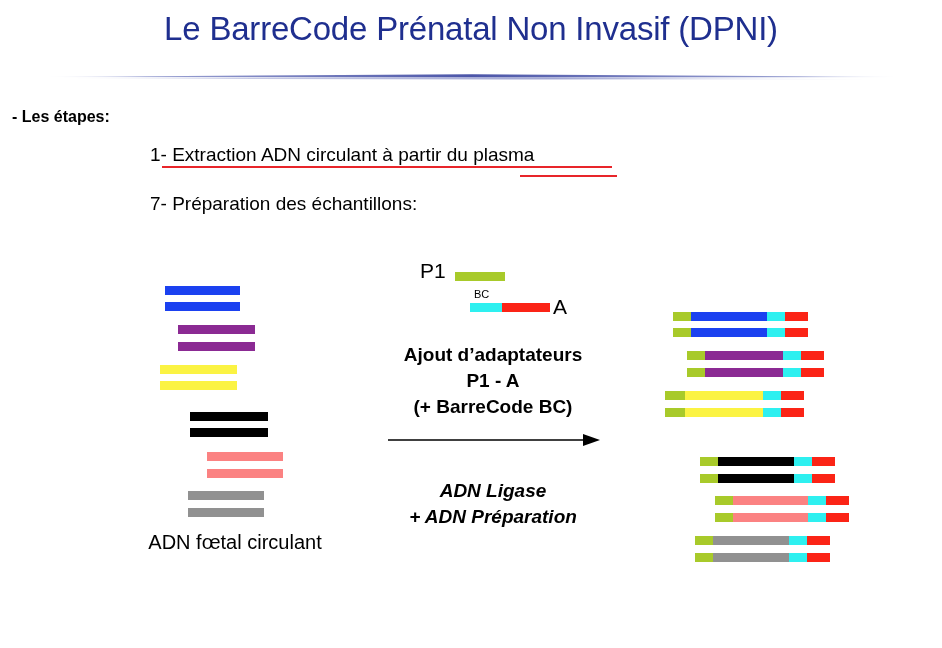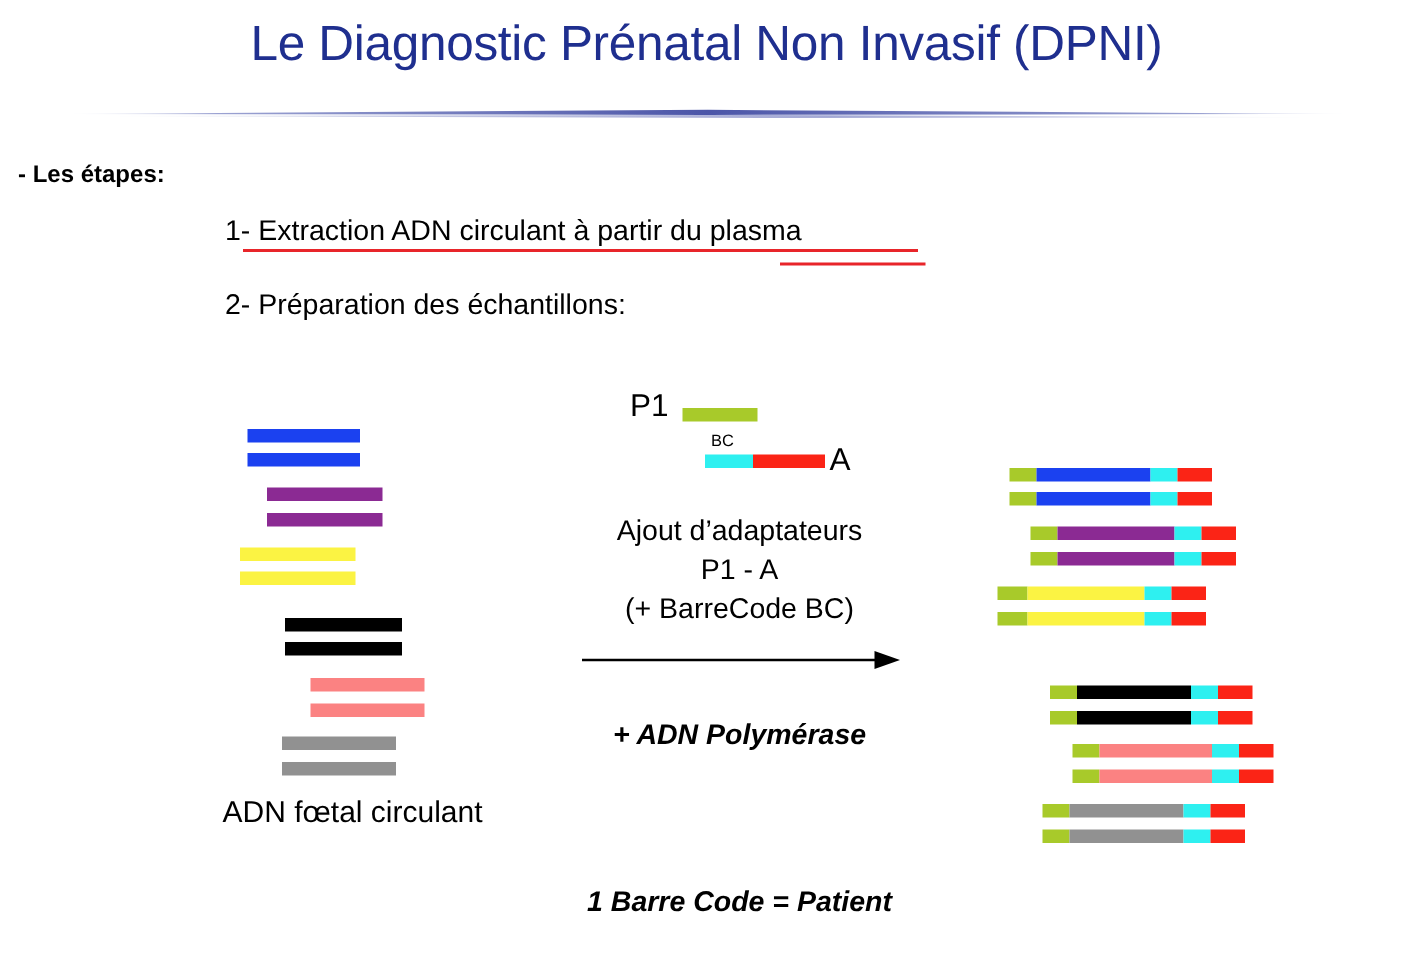--- a/index.html
+++ b/index.html
@@ -124,21 +124,21 @@
   }
 
   
   .mid-bold {
     position: absolute;
     left: 338px;
     top: 342px;
     width: 310px;
     text-align: center;
     font-size: 19px;
-    font-weight: normal;
+    font-weight: bold;
     line-height: 26px;
   }
   .mid-arrow {
     position: absolute;
     left: 388px;
     top: 432px;
     width: 212px;
     height: 16px;
   }
   .mid-italic {
@@ -161,21 +161,21 @@
     font-size: 19px;
     font-weight: bold;
     font-style: italic;
   }
 </style>
 </head>
 <body>
 
 <div id="slide">
 
-  <div class="slide-title">Le Diagnostic Prénatal Non Invasif (DPNI)</div>
+  <div class="slide-title">Le BarreCode Prénatal Non Invasif (DPNI)</div>
 
   <div class="title-rule">
     <svg width="860" height="10" viewBox="0 0 860 10" preserveAspectRatio="none">
       <defs>
         <linearGradient id="ruleGrad" x1="0" y1="0" x2="1" y2="0">
           <stop offset="0%" stop-color="#ffffff"></stop>
           <stop offset="12%" stop-color="#9ba2d2"></stop>
           <stop offset="50%" stop-color="#4b55a8"></stop>
           <stop offset="88%" stop-color="#9ba2d2"></stop>
           <stop offset="100%" stop-color="#ffffff"></stop>
@@ -189,21 +189,21 @@
       </defs>
       <polygon points="0,5 430,2.2 860,5 430,5.6" fill="url(#ruleGrad)"></polygon>
       <polygon points="20,6.4 470,5.6 840,7.2 470,7.6" fill="url(#ruleGrad2)"></polygon>
     </svg>
   </div>
 
   <div class="etapes-label">- Les étapes:</div>
   <div class="step-1">1- Extraction ADN circulant à partir du plasma</div>
   <div class="red-rule-long"></div>
   <div class="red-rule-short"></div>
-  <div class="step-2">2- Préparation des échantillons:</div>
+  <div class="step-2">7- Préparation des échantillons:</div>
 
   <div id="left-fragments"></div>
   <div class="left-caption">
     <div>ADN fœtal circulant</div>
   </div>
 
   <div class="p1-label">P1</div>
   <div class="bc-label">BC</div>
   <div class="a-label">A</div>
   <div id="adapter-bars"></div>
@@ -215,23 +215,23 @@
   </div>
 
   <div class="mid-arrow">
     <svg width="212" height="16" viewBox="0 0 212 16">
       <line x1="0" y1="8" x2="198" y2="8" stroke="#000000" stroke-width="1.7"></line>
       <polygon points="195,2 212,8 195,14" fill="#000000"></polygon>
     </svg>
   </div>
 
   <div class="mid-italic">
-    <div>+ ADN Polymérase</div>
-  </div>
-  <div class="mid-italic2">1 Barre Code = Patient</div>
+    <div>ADN Ligase</div>
+    <div>+ ADN Préparation</div>
+  </div>
 
   <div id="right-fragments"></div>
 
 <div class="bar" style="left: 165px; top: 286px; width: 75px; background: rgb(27, 65, 240);"></div>
     <div class="bar" style="left: 165px; top: 302px; width: 75px; background: rgb(27, 65, 240);"></div>
     <div class="bar" style="left: 178px; top: 325px; width: 77px; background: rgb(139, 42, 147);"></div>
     <div class="bar" style="left: 178px; top: 342px; width: 77px; background: rgb(139, 42, 147);"></div>
     <div class="bar" style="left: 160px; top: 365px; width: 77px; background: rgb(251, 243, 67);"></div>
     <div class="bar" style="left: 160px; top: 381px; width: 77px; background: rgb(251, 243, 67);"></div>
     <div class="bar" style="left: 190px; top: 412px; width: 78px; background: rgb(0, 0, 0);"></div>

